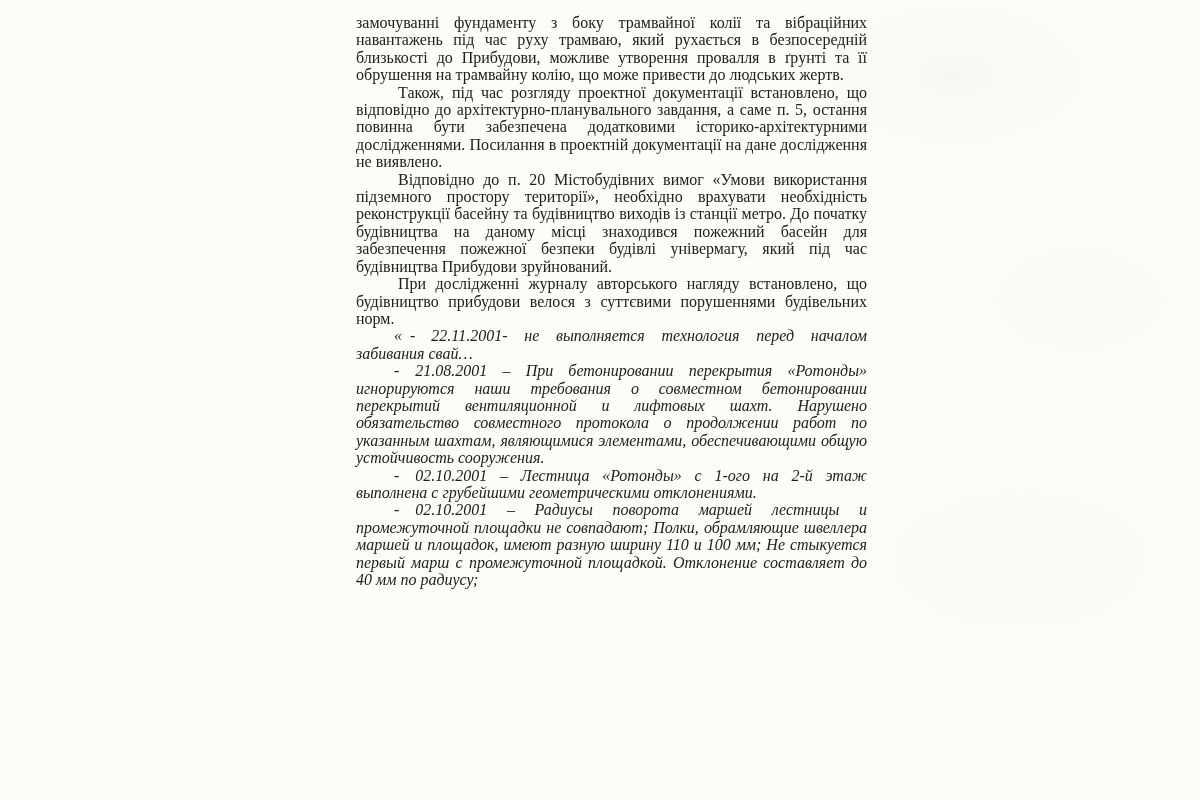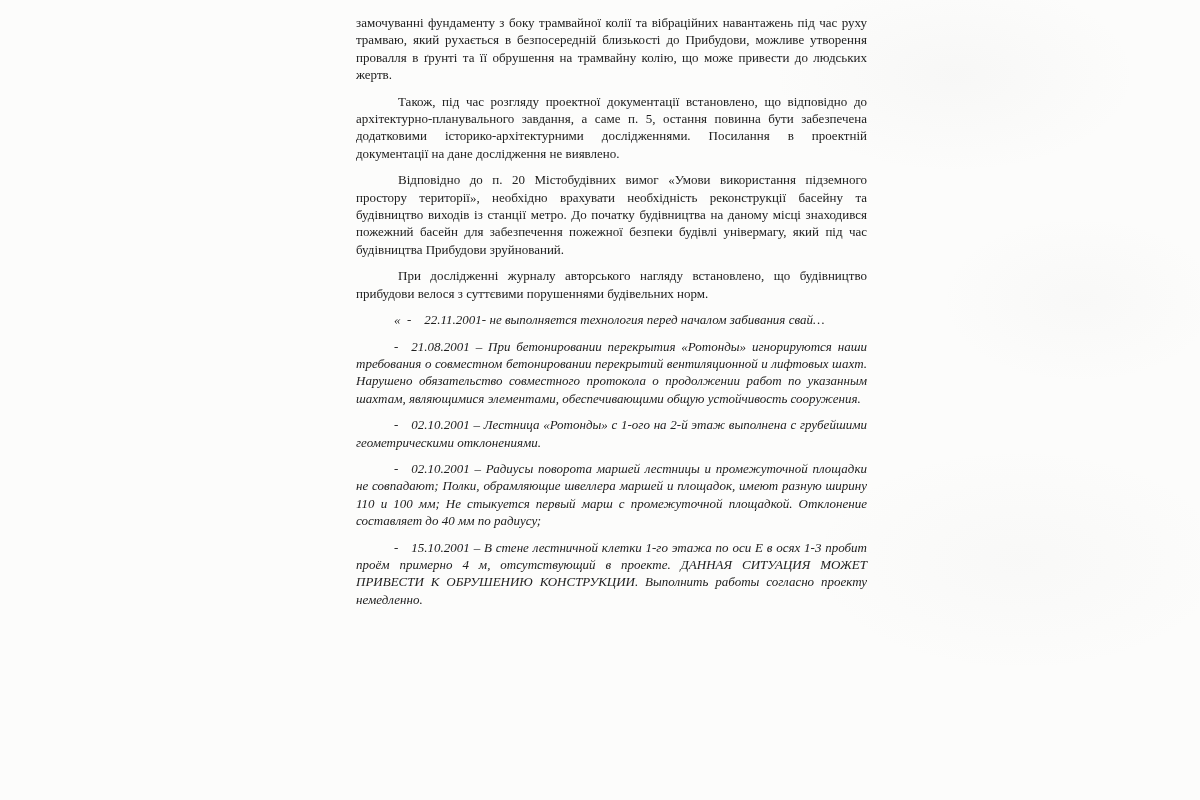--- a/index.html
+++ b/index.html
@@ -18,31 +18,30 @@
       #fcfcfb;
     overflow: hidden;
     font-family: "Liberation Serif", "DejaVu Serif", serif;
   }
   .text-column {
     position: absolute;
     left: 356px;
     top: 14px;
     width: 511px;
     color: #202020;
-    font-size: 13px;
+    font-size: 16px;
     line-height: 17.4px;
     text-align: justify;
   }
   .text-column p {
     margin: 0;
     padding: 0;
   }
   p.indent {
     text-indent: 42px;
-    margin-top: 9px;
   }
   p.quote {
     font-style: italic;
   }
   p.quote.indent {
     text-indent: 38px;
   }
 </style>
 </head>
 <body>
@@ -50,15 +49,14 @@
 <div class="page">
   <div class="text-column">
     <p class="par">замочуванні фундаменту з боку трамвайної колії та вібраційних навантажень під час руху трамваю, який рухається в безпосередній близькості до Прибудови, можливе утворення провалля в ґрунті та її обрушення на трамвайну колію, що може привести до людських жертв.</p>
     <p class="par indent">Також, під час розгляду проектної документації встановлено, що відповідно до архітектурно-планувального завдання, а саме п. 5, остання повинна бути забезпечена додатковими історико-архітектурними дослідженнями. Посилання в проектній документації на дане дослідження не виявлено.</p>
     <p class="par indent">Відповідно до п. 20 Містобудівних вимог «Умови використання підземного простору території», необхідно врахувати необхідність реконструкції басейну та будівництво виходів із станції метро. До початку будівництва на даному місці знаходився пожежний басейн для забезпечення пожежної безпеки будівлі універмагу, який під час будівництва Прибудови зруйнований.</p>
     <p class="par indent">При дослідженні журналу авторського нагляду встановлено, що будівництво прибудови велося з суттєвими порушеннями будівельних норм.</p>
     <p class="quote indent">« -  22.11.2001- не выполняется технология перед началом забивания свай…</p>
     <p class="quote indent">-  21.08.2001 – При бетонировании перекрытия «Ротонды» игнорируются наши требования о совместном бетонировании перекрытий вентиляционной и лифтовых шахт. Нарушено обязательство совместного протокола о продолжении работ по указанным шахтам, являющимися элементами, обеспечивающими общую устойчивость сооружения.</p>
     <p class="quote indent">-  02.10.2001 – Лестница «Ротонды» с 1-ого на 2-й этаж выполнена с грубейшими геометрическими отклонениями.</p>
     <p class="quote indent">-  02.10.2001 – Радиусы поворота маршей лестницы и промежуточной площадки не совпадают; Полки, обрамляющие швеллера маршей и площадок, имеют разную ширину 110 и 100 мм; Не стыкуется первый марш с промежуточной площадкой. Отклонение составляет до 40 мм по радиусу;</p>
-    <p class="quote indent">-  15.10.2001 – В стене лестничной клетки 1-го этажа по оси Е в осях 1-3 пробит проём примерно 4 м, отсутствующий в проекте. ДАННАЯ СИТУАЦИЯ МОЖЕТ ПРИВЕСТИ К ОБРУШЕНИЮ КОНСТРУКЦИИ. Выполнить работы согласно проекту немедленно.</p>
   </div>
 </div>
 
 </body></html>

